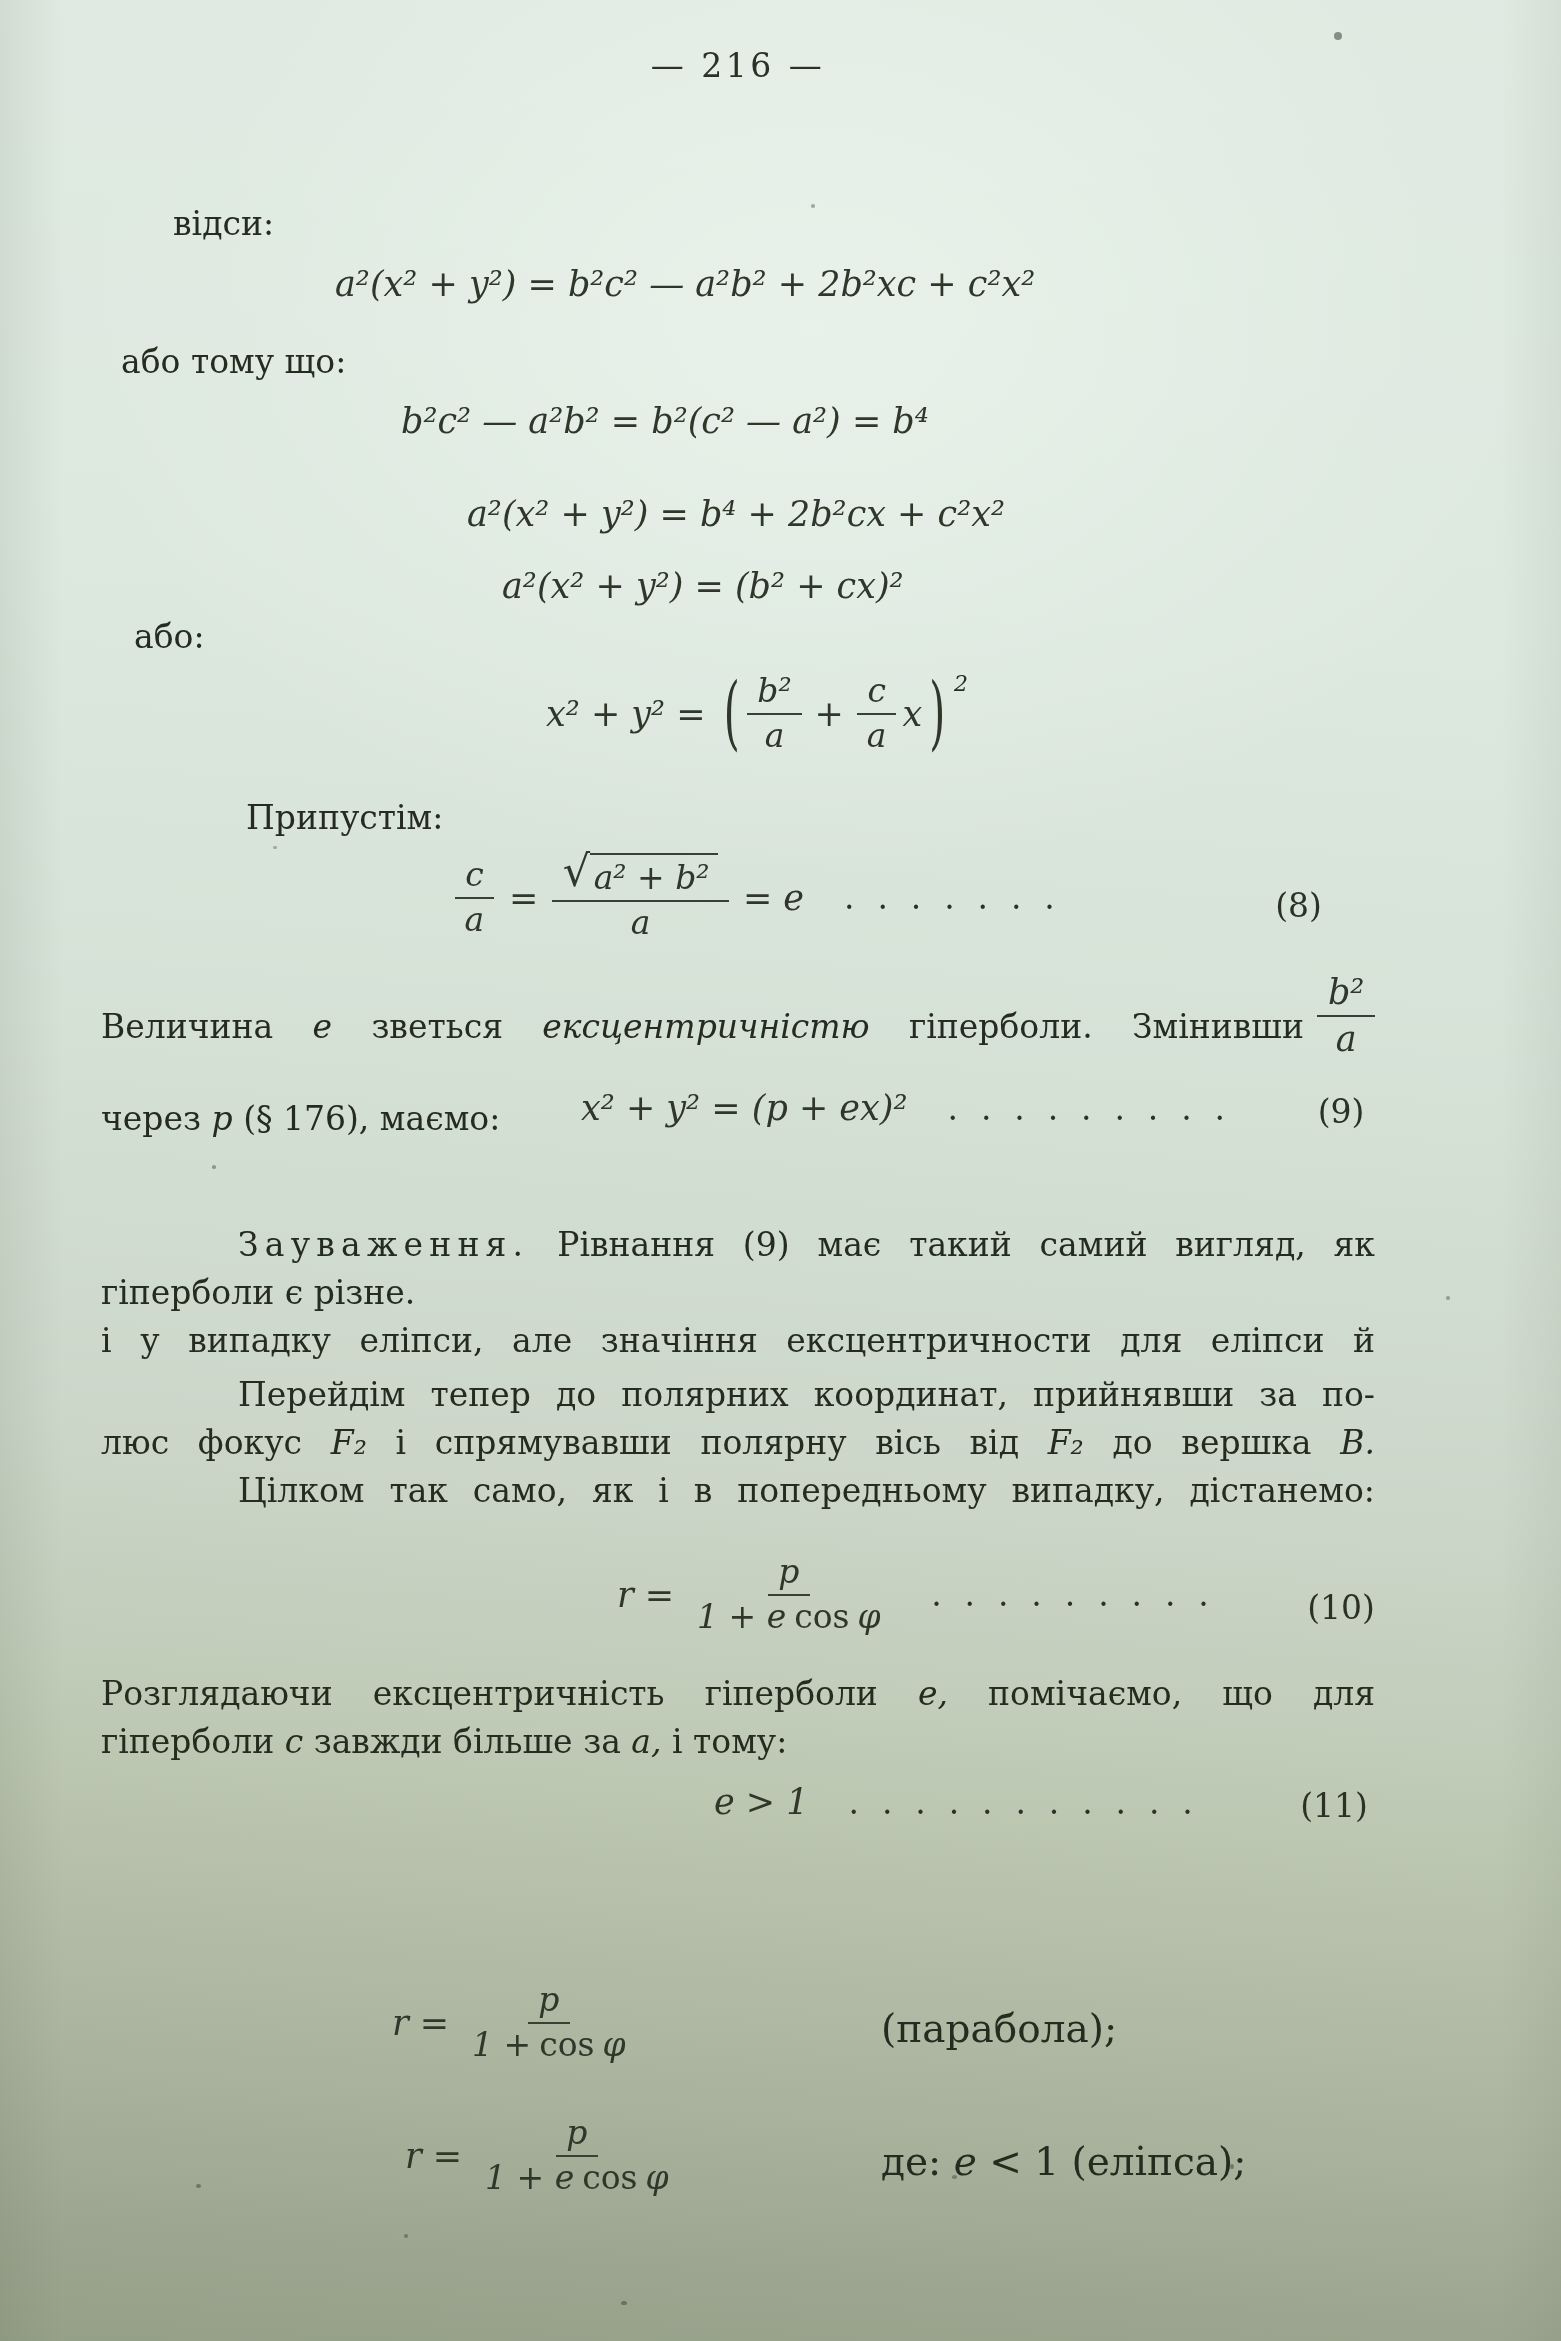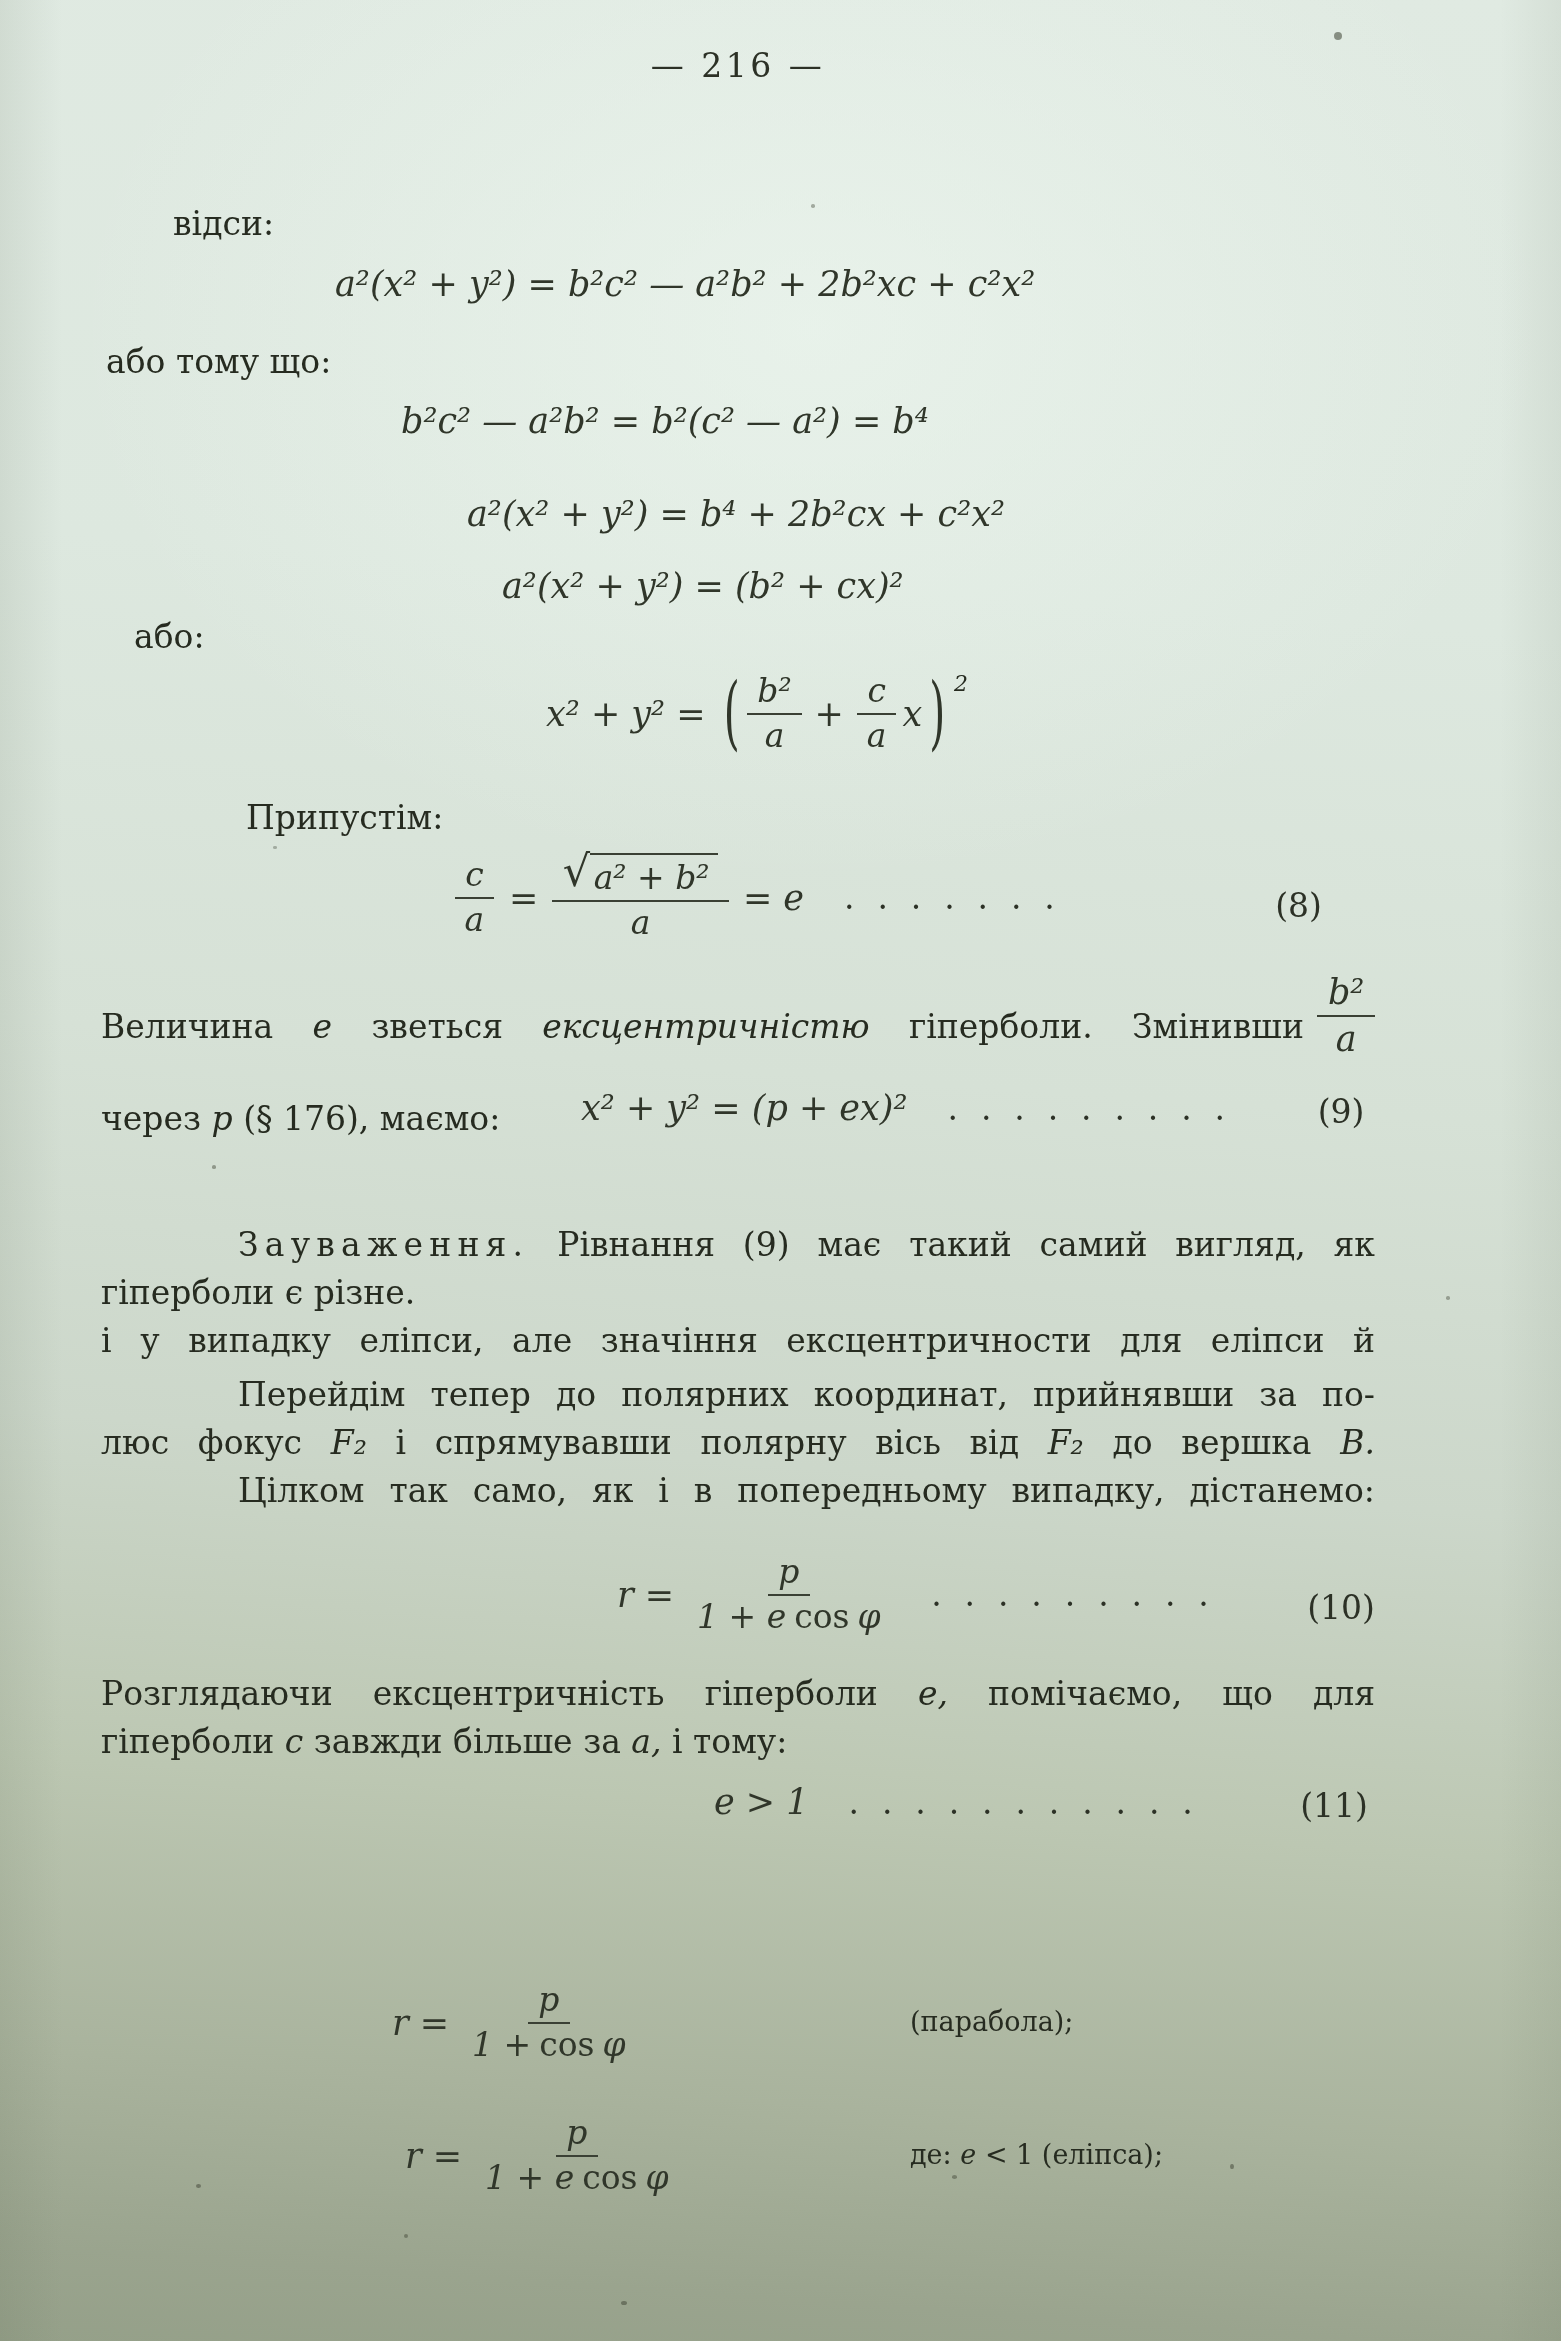--- a/index.html
+++ b/index.html
@@ -32,35 +32,35 @@
   .frac .den span + span{margin-left:8px;}
   .up{font-style:normal;}
   .sqrt{display:inline-flex;align-items:flex-start;}
   .radical{font-size:1.3em;line-height:1;font-style:normal;transform:translateY(-3.5px);}
   .rootc{border-top:2.6px solid #3a4034;padding:3.5px 8.8px 0 3.5px;}
   .bigp{display:inline-block;transform:scaleY(1.95);font-size:41px;font-style:normal;
         margin:0 7px;line-height:1;color:#30362a;}
   .pow{font-size:22px;font-style:italic;position:relative;top:-30px;margin-left:1.8px;}
   .dots{letter-spacing:6.2px;margin-left:40px;font-style:normal;font-size:33px;color:#2c3126;}
   .tag{position:absolute;font-size:33px;font-style:normal;color:#2c3126;}
-  .caption{position:absolute;left:809px;font-size:27px;color:#262b20;}
+  .caption{position:absolute;left:780px;font-size:39px;color:#262b20;}
   .speck{position:absolute;border-radius:50%;background:#3d4233;}
 </style>
 </head>
 <body>
 
 <div class="page">
 
   <div class="pagenum">— 216 —</div>
 
   <div class="abs label" style="top:204px;"><span style="margin-left:72px;">відси:</span></div>
 
   <div class="abs" style="top:264px;"><span class="math" style="margin-left:234px;">a²(x² + y²) = b²c² — a²b² + 2b²xc + c²x²</span></div>
 
-  <div class="abs label" style="top:342px;"><span style="margin-left:5px;">або тому що:</span></div>
+  <div class="abs label" style="top:342px;"><span style="margin-left:20px;">або тому що:</span></div>
 
   <div class="abs" style="top:401px;"><span class="math" style="margin-left:300px;">b²c² — a²b² = b²(c² — a²) = b⁴</span></div>
 
 
   <div class="abs" style="top:494px;"><span class="math" style="margin-left:366px;">a²(x² + y²) = b⁴ + 2b²cx + c²x²</span></div>
 
   <div class="abs" style="top:566px;"><span class="math" style="margin-left:401px;">a²(x² + y²) = (b² + cx)²</span></div>
 
   <div class="abs label" style="top:617px;"><span style="margin-left:33px;text-align:right;">або:</span></div>
 

